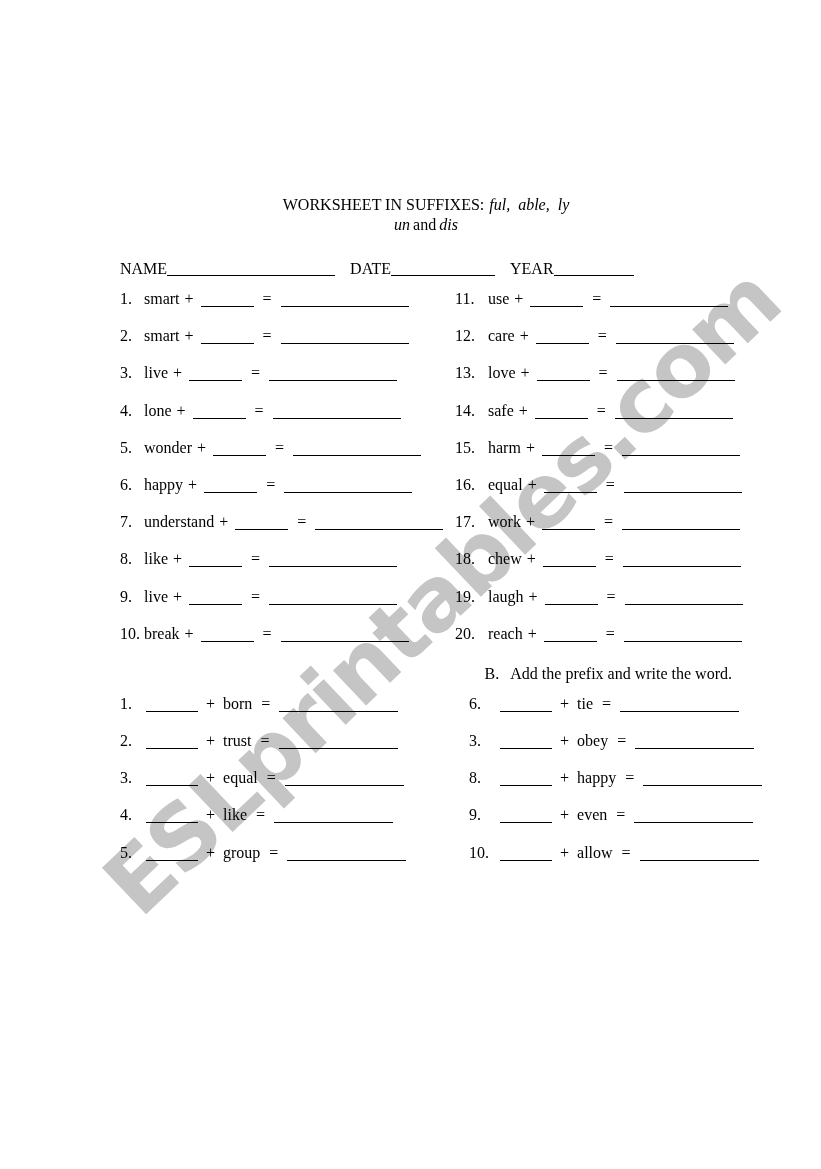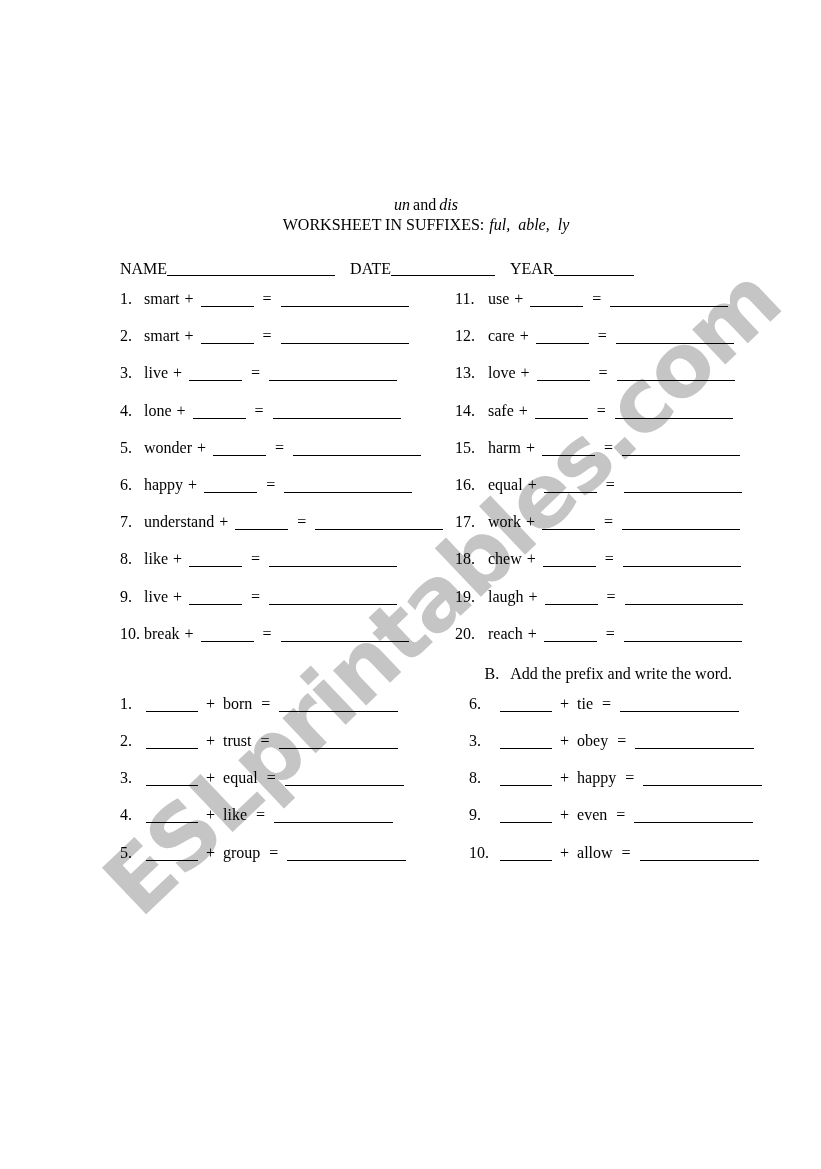--- a/index.html
+++ b/index.html
@@ -61,22 +61,22 @@
   .cols-b .plus { margin:0 8px; }
 </style>
 </head>
 <body>
 
 <div class="watermark" data-bind="watermark.text" style="color: rgb(197, 197, 197);">ESLprintables.com</div>
 
 <div class="content">
 
   <div class="title-block">
+    <div><span data-bind="title.line1_normal">WORKSHEET IN SUFFIXES:</span><span class="it t1-italic" data-bind="title.line1_italic">ful,  able,  ly</span></div>
     <div><span class="it" data-bind="title.line2_italic_a">un</span><span class="t2-and" data-bind="title.line2_and">and</span><span class="it" data-bind="title.line2_italic_b">dis</span></div>
-    <div><span data-bind="title.line1_normal">WORKSHEET IN SUFFIXES:</span><span class="it t1-italic" data-bind="title.line1_italic">ful,  able,  ly</span></div>
   </div>
 
   <div class="fields-row">
     <span class="field">
         <span data-bind="fields.name_label">NAME</span>
         <span class="wline name-line"></span>
       </span>
     <span class="field">
         <span data-bind="fields.date_label">DATE</span>
         <span class="wline date-line"></span>

